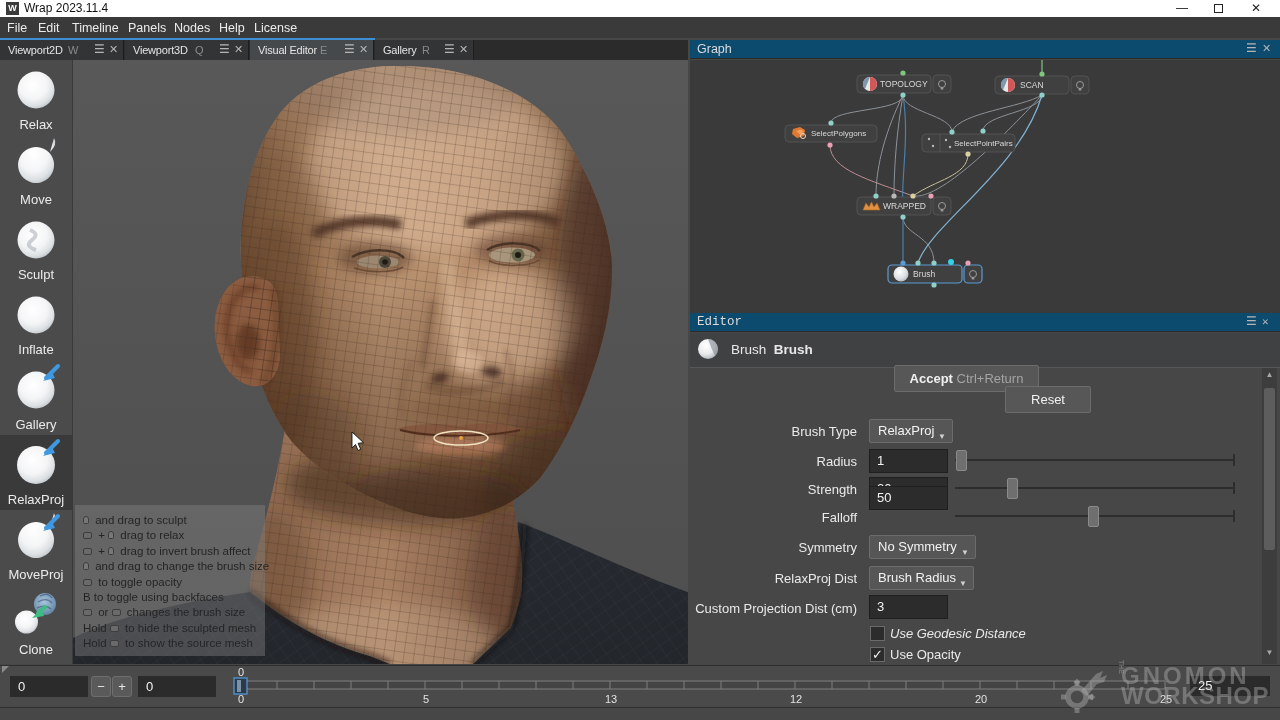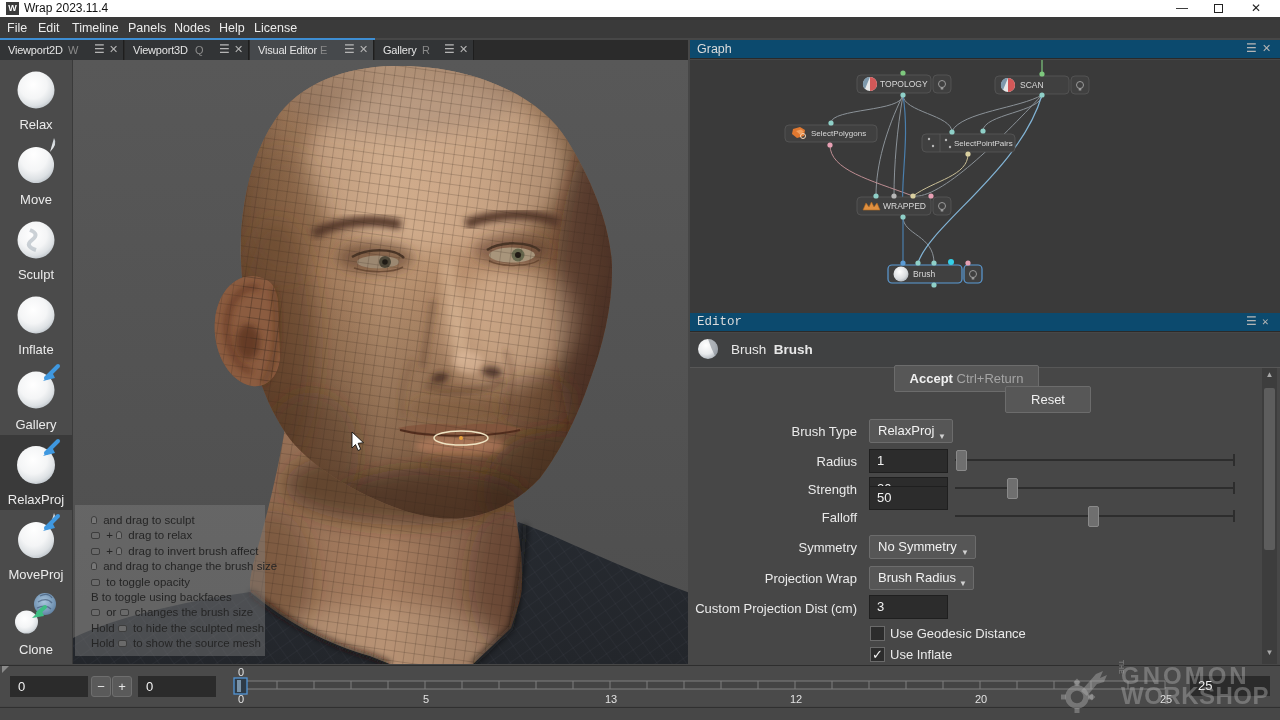--- a/index.html
+++ b/index.html
@@ -22,21 +22,21 @@
 .tab .tmenu{position:absolute;top:2px;font-size:12px;color:#b5b5b5;}
 .tab .tclose{position:absolute;top:3px;font-size:11px;color:#b5b5b5;}
 
 #toolbar{left:0;top:60px;width:73px;height:604px;background:#4b4b4b;border-right:1px solid #3a3a3a;}
 .tcell{position:absolute;left:0;width:72px;height:75px;}
 .tcell.sel{background:#3a3a3a;}
 .tlabel{position:absolute;width:72px;text-align:center;font-size:13px;color:#ebebeb;}
 
 #viewport{left:73px;top:60px;width:615px;height:604px;background:linear-gradient(#585858,#515151 70%,#4e4e4e);}
 
-#tips{left:75px;top:505px;width:190px;height:151px;background:rgba(130,130,130,0.42);color:#252525;font-size:11.5px;line-height:15.4px;padding:8px 0 0 16px;white-space:nowrap;}
+#tips{left:75px;top:505px;width:190px;height:151px;background:rgba(130,130,130,0.42);color:#252525;font-size:11.5px;line-height:15.4px;padding:8px 0 0 8px;white-space:nowrap;}
 #tips .k{display:inline-block;background:#6a6a6a;border:1px solid #3d3d3d;border-radius:2px;width:9px;height:7px;margin-right:3px;}
 #tips .m{display:inline-block;background:#777;border:1px solid #3d3d3d;border-radius:4px 4px 2px 2px;width:6px;height:8px;margin-right:3px;}
 .phead{position:absolute;left:690px;width:590px;height:19px;background:#0c4a6e;border-bottom:1px solid #2a2a2a;}
 .phead .pt{position:absolute;left:7px;top:2px;font-size:12.5px;color:#dcdcdc;}
 .phead .pm{position:absolute;left:556px;top:1px;font-size:12px;color:#b5b5b5;}
 .phead .px{position:absolute;left:572px;top:2px;font-size:11px;color:#b5b5b5;}
 #graphbody{left:690px;top:60px;width:590px;height:253px;background:#3a3a3a;}
 #editorbrush{left:690px;top:333px;width:590px;height:34px;background:#404142;}
 #editorbody{left:690px;top:367px;width:590px;height:297px;background:#474747;border-top:1px solid #575757;}
 
@@ -454,28 +454,28 @@
 <div class="strack abs" style="left:955px;top:487px;width:280px;"></div>
 <div class="abs" style="left:1233px;top:482px;width:2px;height:12px;background:#2d2d2d;"></div>
 <div class="shandle abs" style="left:1007px;top:478px;"></div>
 <div class="elabel abs" style="left:697px;top:510px;width:160px;">Falloff</div>
 <div class="einput abs" style="left:869px;top:486px;width:79px;height:24px;line-height:22px;">50</div>
 <div class="strack abs" style="left:955px;top:515px;width:280px;"></div>
 <div class="abs" style="left:1233px;top:510px;width:2px;height:12px;background:#2d2d2d;"></div>
 <div class="shandle abs" style="left:1088px;top:506px;"></div>
 <div class="elabel abs" style="left:697px;top:540px;width:160px;">Symmetry</div>
 <div class="edrop abs" style="left:869px;top:535px;width:107px;height:24px;line-height:22px;">No Symmetry<span class="arr">▼</span></div>
-<div class="elabel abs" style="left:697px;top:571px;width:160px;">Projection Wrap</div>
+<div class="elabel abs" style="left:697px;top:571px;width:160px;">RelaxProj Dist</div>
 <div class="edrop abs" style="left:869px;top:566px;width:105px;height:24px;line-height:22px;">Brush Radius<span class="arr">▼</span></div>
 <div class="elabel abs" style="left:640px;top:601px;width:217px;white-space:nowrap;">Custom Projection Dist (cm)</div>
 <div class="einput abs" style="left:869px;top:595px;width:79px;height:24px;line-height:22px;">3</div>
 <div class="echk abs" style="left:870px;top:626px;"></div>
-<div class="eclabel abs" style="left:890px;top:626px;">Use Geodesic Distance</div>
+<div class="eclabel abs" style="left:890px;top:626px;font-style:italic;">Use Geodesic Distance</div>
 <div class="echk abs" style="left:870px;top:647px;color:#f5f5f5;font-size:13px;text-align:center;line-height:14px;">✓</div>
-<div class="eclabel abs" style="left:890px;top:647px;">Use Inflate</div>
+<div class="eclabel abs" style="left:890px;top:647px;">Use Opacity</div>
 
 <div class="abs" style="left:1262px;top:368px;width:15px;height:296px;background:#3d3d3d;"></div>
 <div class="abs" style="left:1262px;top:370px;width:15px;height:14px;color:#a8a8a8;font-size:8px;text-align:center;">▲</div>
 <div class="abs" style="left:1264px;top:388px;width:11px;height:162px;background:#5d5d5d;border-radius:2px;"></div>
 <div class="abs" style="left:1262px;top:648px;width:15px;height:14px;color:#a8a8a8;font-size:8px;text-align:center;">▼</div>
 
 <div id="timeline" class="abs"></div>
 <div class="tlinput abs" style="left:10px;top:676px;width:78px;height:21px;line-height:21px;">0</div>
 <div class="tlbtn abs" style="left:91px;top:676px;">−</div>
 <div class="tlbtn abs" style="left:112px;top:676px;">+</div>

